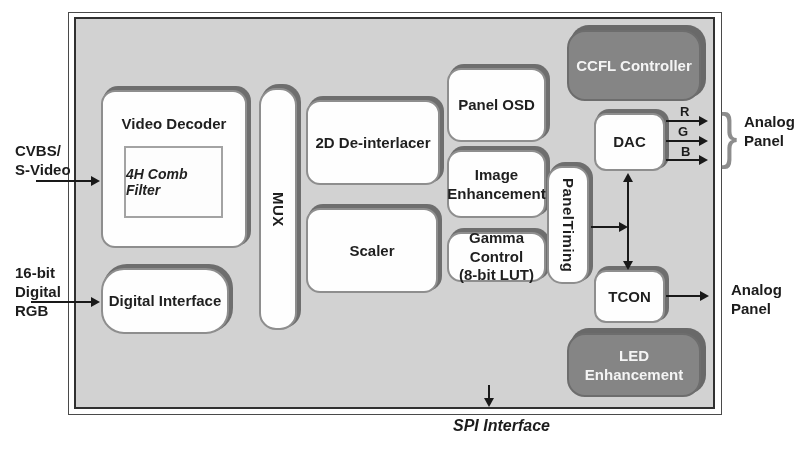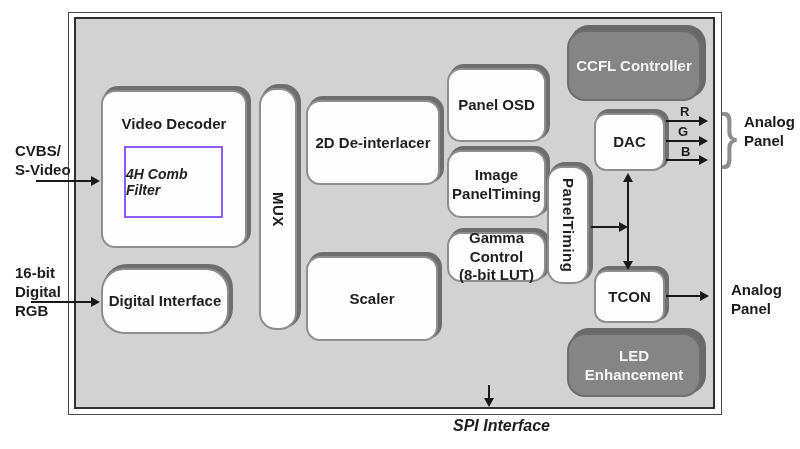--- a/index.html
+++ b/index.html
@@ -16,21 +16,21 @@
   .blk { position:absolute; box-sizing:border-box; background:#fefefe;
     border:2px solid #8e8e8e; border-radius:14px;
     box-shadow:3px -3px 0 1px #6e6e6e;
     display:flex; align-items:center; justify-content:center; text-align:center;
     font-size:15px; font-weight:600; color:#1f1f1f; line-height:1.3; }
   .blk.dark { background:#858585; border-color:#6d6d6d; color:#f4f4f4;
     border-radius:18px; box-shadow:4px -4px 0 1px #696969; }
   .preline { white-space:pre-line; }
   .vtext { writing-mode:vertical-rl; text-orientation:mixed; letter-spacing:0.5px; }
   .inner-box { position:absolute; box-sizing:border-box; background:#fdfdfd;
-    border:2px solid #8b5cf6; display:flex; align-items:center; justify-content:center;
+    border:2px solid #a3a3a3; display:flex; align-items:center; justify-content:center;
     font-size:14px; font-style:italic; font-weight:600; color:#222; }
   
   .xlabel { position:absolute; font-size:15px; font-weight:600; color:#1c1c1c;
     line-height:19px; white-space:pre-line; }
   .pin-label { position:absolute; font-size:13px; font-weight:700; color:#1c1c1c; }
   .brace { position:absolute; font-size:62px; line-height:62px; font-weight:400;
     color:#8d8d8d; transform:scaleX(0.8); transform-origin:left center; }
   
   .h-line { position:absolute; height:2px; background:#191919; }
   .v-line { position:absolute; width:2px; background:#191919; }
@@ -59,30 +59,30 @@
     <span>Digital Interface</span>
   </div>
 
   <div class="blk" style="left:259px; top:88px; width:38px; height:242px; border-radius:17px;">
     <span class="vtext">MUX</span>
   </div>
 
   <div class="blk" style="left:306px; top:100px; width:134px; height:85px;">
     <span>2D De-interlacer</span>
   </div>
-  <div class="blk" style="left:306px; top:208px; width:132px; height:85px;margin-top:48px;">
+  <div class="blk" style="left:306px; top:208px; width:132px; height:85px;">
     <span>Scaler</span>
   </div>
 
   <div class="blk" style="left:447px; top:68px; width:99px; height:74px;">
     <span>Panel OSD</span>
   </div>
   <div class="blk" style="left:447px; top:150px; width:99px; height:68px;">
     <span class="preline">Image
-PanelTiming</span>
+Enhancement</span>
   </div>
   <div class="blk" style="left:447px; top:232px; width:99px; height:50px; line-height:1.25;">
     <span class="preline">Gamma
 Control
 (8-bit LUT)</span>
   </div>
 
   <div class="blk" style="left:547px; top:166px; width:42px; height:118px; border-radius:15px;">
     <span class="vtext">PanelTiming</span>
   </div>

